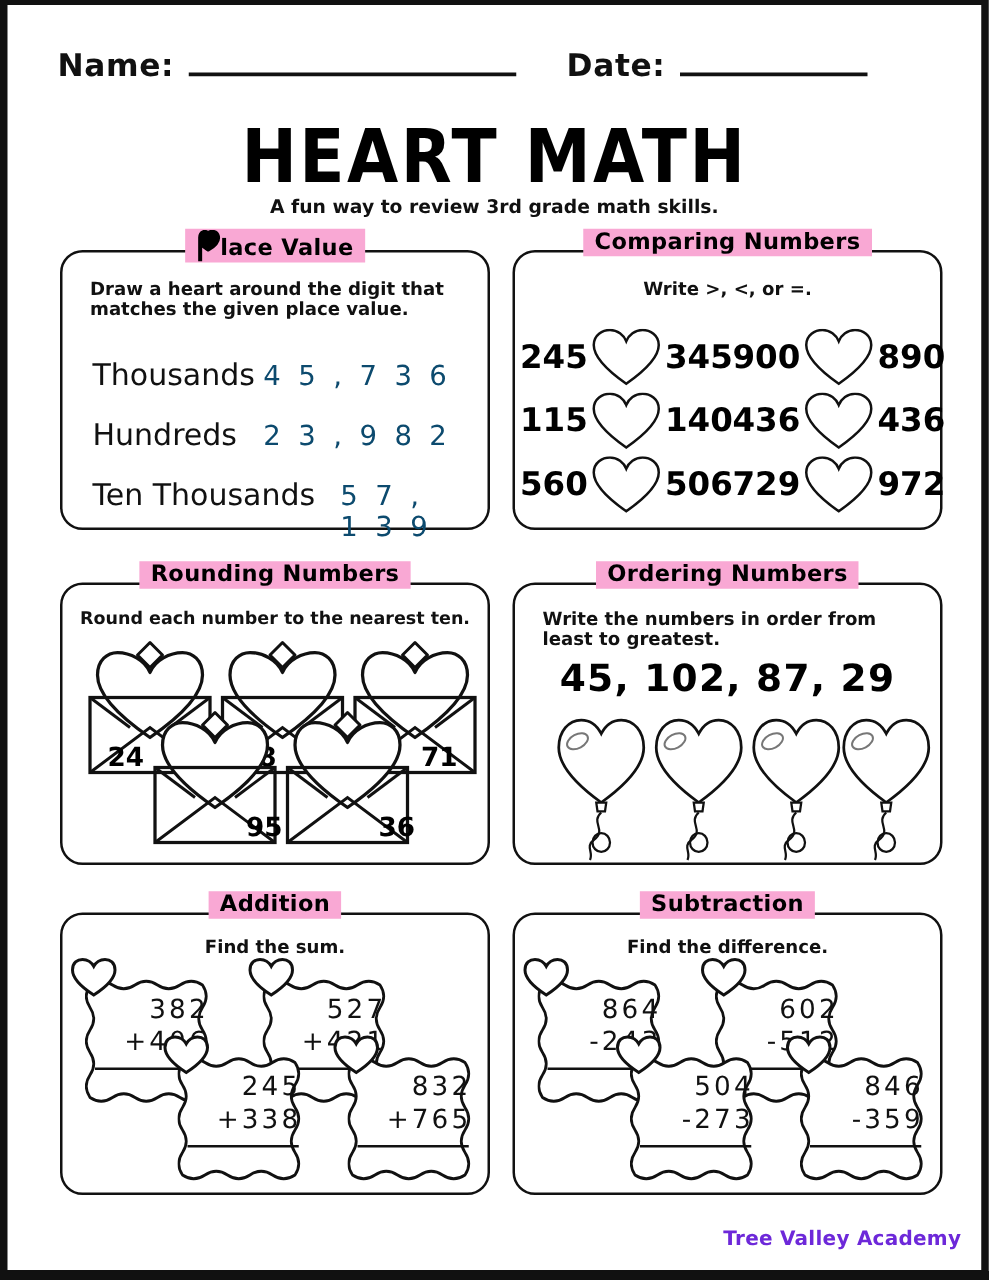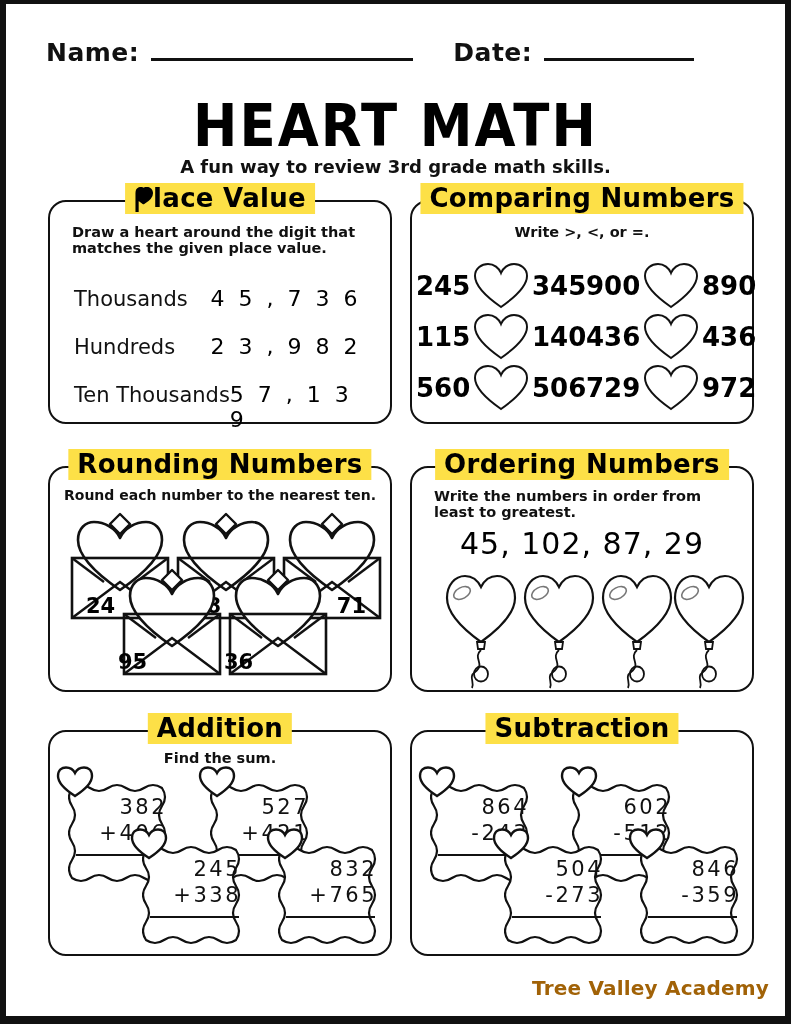--- a/index.html
+++ b/index.html
@@ -46,43 +46,43 @@
     font-size:53px;
     letter-spacing:2px;
     color:#000;
     line-height:1;
     transform:scaleY(1.12);
     transform-origin:top center;
   }
   .subtitle{
     position:absolute; left:0; top:152px; width:779px;
     text-align:center;
-    font-size:18px; font-weight:600; color:#111;
+    font-size:15px; font-weight:600; color:#111;
     font-family:"DejaVu Sans", sans-serif;
   }
 
   
   .panel{
     position:absolute;
     border:2.6px solid #111;
     border-radius:18px;
     background:#fff;
     box-sizing:border-box;
   }
   .panel-title{
     position:absolute;
     top:-19px;
     left:50%;
     transform:translateX(-50%);
-    background:#fde047;
+    background:#f9a8d4;
     padding:0 9px;
     white-space:nowrap;
     font-family:"DejaVu Sans", sans-serif;
     font-weight:900;
-    font-size:26px;
+    font-size:18px;
     letter-spacing:.3px;
     color:#000;
     line-height:1.2;
     z-index:4;
   }
   .instr{
     position:absolute;
     left:22px; right:16px; top:22px;
     font-size:14.5px;
     font-weight:600;
@@ -101,26 +101,26 @@
     margin-right:-1px;
   }
   .heart-p svg{position:absolute;left:0;top:1px;}
 
   
   .pv-row{
     position:absolute; left:24px; right:20px;
     display:flex; align-items:baseline;
   }
   .pv-name{
-    font-size:21px; font-weight:500; color:#111; flex:0 0 auto;
+    font-size:24px; font-weight:500; color:#111; flex:0 0 auto;
     font-family:"DejaVu Sans", sans-serif;
   }
   .pv-num{
     margin-left:auto; margin-right:9px;
-    font-size:22px; font-weight:500; color:#000000;
+    font-size:22px; font-weight:500; color:#0c4a6e;
     letter-spacing:3.5px;
     font-family:"DejaVu Sans", sans-serif;
   }
 
   
   .cmp-grid{
     position:absolute; left:4px; right:4px; top:58px;
   }
   .cmp-row{display:flex;align-items:center;justify-content:space-around;height:51px;}
   .cmp-pair{display:flex;align-items:center;gap:3px;}
@@ -130,34 +130,34 @@
     font-family:"DejaVu Sans", sans-serif;
   }
   .cmp-heart{width:56px;height:46px;flex:0 0 auto;}
 
   
   .env{position:absolute;width:108px;height:112px;}
   .env .num{
     position:absolute;
     left:0; right:0;
     bottom:6px;
-    text-align:left;
+    text-align:right;
     font-weight:900;
     font-size:21px;
     color:#000;
     font-family:"DejaVu Sans", sans-serif;
   }
   .env .num.left{text-align:left;padding-left:20px;}
   .env .num.right{text-align:right;padding-right:20px;}
 
   
   .ord-nums{
     position:absolute; left:0; right:0; top:58px;
     text-align:center;
-    font-weight:400; font-size:30px; letter-spacing:1px; color:#000;
+    font-weight:700; font-size:30px; letter-spacing:1px; color:#000;
     font-family:"DejaVu Sans", sans-serif;
   }
   .balloon{position:absolute;width:78px;height:124px;}
 
   
   .prob{
     position:absolute;
     width:108px; height:110px;
   }
   .prob .wav{position:absolute;left:0;top:0;}
@@ -176,23 +176,23 @@
   .prob .bar{
     position:absolute;
     left:8px; right:11px;
     top:74px;
     border-bottom:2px solid #111;
   }
 
   .footer{
     position:absolute;
     right:16px; bottom:16px;
-    color:#a16207;
+    color:#6d28d9;
     font-weight:900;
-    font-size:20px;
+    font-size:16px;
     letter-spacing:.2px;
     font-family:"DejaVu Sans", sans-serif;
   }
 </style>
 </head>
 <body>
 
 <div class="page">
 
   <div class="hdr">
@@ -219,21 +219,21 @@
     <div class="instr">Draw a heart around the digit that matches the given place value.</div>
 
     <div class="pv-row" style="top:84px;">
       <span class="pv-name">Thousands</span>
       <span class="pv-num">4 5 , 7 3 6</span>
     </div>
     <div class="pv-row" style="top:132px;">
       <span class="pv-name">Hundreds</span>
       <span class="pv-num">2 3 , 9 8 2</span>
     </div>
-    <div class="pv-row" style="top:180px;">
+    <div class="pv-row" style="top:180px;gap:20px;">
       <span class="pv-name">Ten Thousands</span>
       <span class="pv-num">5 7 , 1 3 9</span>
     </div>
   </div>
 
   <div class="panel" style="left:404px;top:196px;width:344px;height:224px;">
     <div class="panel-title">Comparing Numbers</div>
     <div class="instr center">Write &gt;, &lt;, or =.</div>
 
     <div class="cmp-grid">
@@ -468,20 +468,21 @@
       <div class="ops">
         <div>832</div>
         <div class="l2">+765</div>
       </div>
       <div class="bar"></div>
     </div>
   </div>
 
   <div class="panel" style="left:404px;top:726px;width:344px;height:226px;">
     <div class="panel-title">Subtraction</div>
+    <div class="instr center" style="top:18px;">Find the difference.</div>
 
     <div class="prob" style="left:18px;top:48px;">
       <svg class="wav" width="108" height="110" viewBox="0 0 108 110">
           <path d="M4 8 q9 -6 18 0 t18 0 t18 0 t18 0 t18 0 q6 9 0 18 t0 18 t0 18 t0 18 t0 18 q-9 6 -18 0 t-18 0 t-18 0 t-18 0 t-18 0 q-6 -9 0 -18 t0 -18 t0 -18 t0 -18 t0 -18 Z" fill="#fff" stroke="#111" stroke-width="2.2"></path>
         </svg>
       <span class="hrt"><svg width="38" height="32" viewBox="0 0 38 32">
             <path d="M19 30 C5 21 2 14 2 10 C2 4 6 1.5 10 1.5 C14 1.5 17.5 4 19 7 C20.5 4 24 1.5 28 1.5 C32 1.5 36 4 36 10 C36 14 33 21 19 30 Z" fill="#fff" stroke="#111" stroke-width="2.4"></path>
           </svg></span>
       <div class="ops">
         <div>864</div>

